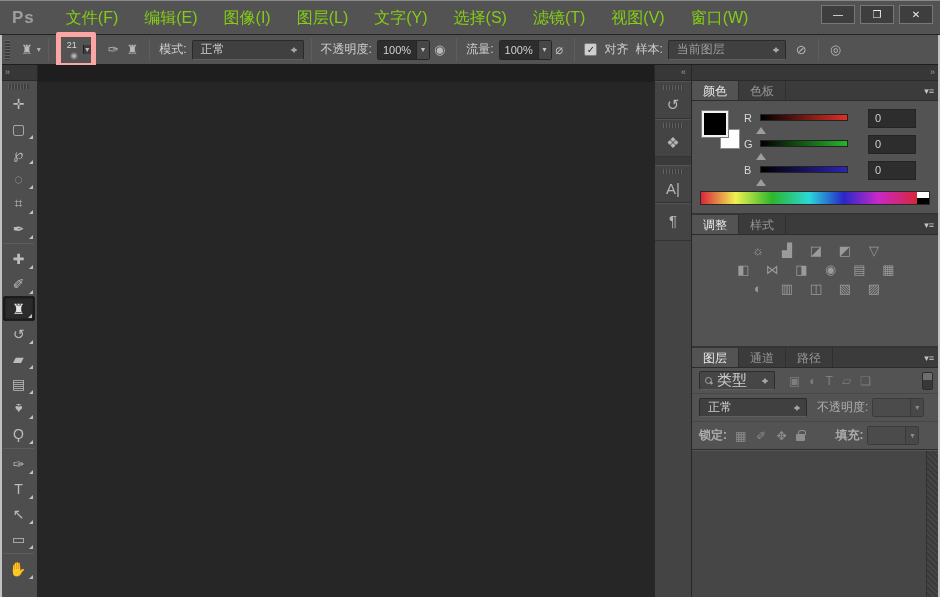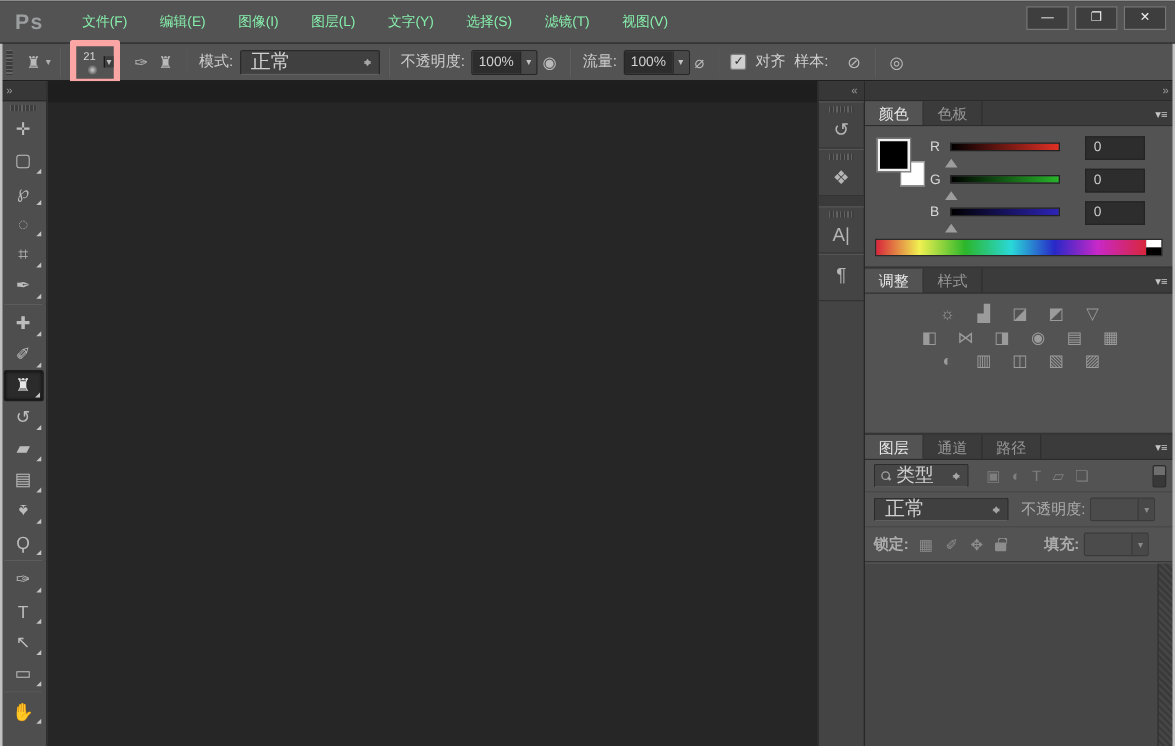--- a/index.html
+++ b/index.html
@@ -8,37 +8,37 @@
          font-family:"Liberation Sans","DejaVu Sans",sans-serif;
          background:#272727; border-top:1px solid #8a8a8a; }
   .edge { position:absolute; top:34px; bottom:0; width:2px; background:#c2c2c2; z-index:50; }
   .edge.left{left:0;} .edge.right{right:0;}
 
   
   .menubar { position:absolute; left:0; top:0; width:940px; height:34px;
              background:#535353; border-bottom:1px solid #242424;
              display:flex; align-items:center; }
   .ps-logo { color:#9c9fa0; font-weight:bold; font-size:17px; margin:0 18px 0 12px; letter-spacing:1px;}
-  .menu-item { color:#86efac; font-size:11px; padding:0 13px; line-height:34px; cursor:default; }
+  .menu-item { color:#84cc16; font-size:16px; padding:0 13px; line-height:34px; cursor:default; }
   .win-controls { position:absolute; right:7px; top:4px; display:flex; gap:5px; }
   .win-btn { width:34px; height:19px; background:#3e3e3e; border:1px solid #777;
              color:#efefef; font-size:10px; line-height:17px; text-align:center; }
 
   
   .optionsbar { position:absolute; left:0; top:34px; width:940px; height:30px;
                 background:#535353; border-bottom:1px solid #1f1f1f;
                 display:flex; align-items:center; font-size:12px; color:#cfcfcf; }
   .grip-v { width:5px; height:20px; margin:0 7px 0 5px;
             background:repeating-linear-gradient(#666 0 1px,#3c3c3c 1px 3px); }
   .ob-sep { width:1px; height:24px; background:#3e3e3e; border-right:1px solid #5e5e5e; margin:0 7px; }
   .ob-icon { color:#b9b9b9; font-size:13px; padding:2px 4px; }
   .ob-label { margin:0 5px 0 2px; }
   .dd { display:flex; align-items:center; height:20px; background:#404040;
         border:1px solid #2a2a2a; border-bottom-color:#5f5f5f; border-radius:2px; }
-  .dd .dd-text { padding:0 8px; flex:1; font-size:16px; color:#cfcfcf; }
+  .dd .dd-text { padding:0 8px; flex:1; font-size:12px; color:#cfcfcf; }
   .dd .dd-text.dim { color:#9f9f9f; }
   .spin { width:11px; height:14px; position:relative; margin-right:3px; }
   .spin::before { content:""; position:absolute; left:2px; top:1px;
     border:3px solid transparent; border-bottom:4px solid #a6a6a6; }
   .spin::after { content:""; position:absolute; left:2px; bottom:1px;
     border:3px solid transparent; border-top:4px solid #a6a6a6; }
   .valbox { display:flex; height:20px; border:1px solid #262626; border-radius:2px; overflow:hidden;}
   .valbox .v { width:38px; background:#2d2d2d; color:#d2d2d2; font-size:11px;
                line-height:18px; padding-left:5px; }
   .valbox .b { width:13px; background:#474747; color:#c2c2c2; font-size:8px;
@@ -166,20 +166,21 @@
   <div class="menubar">
     <span class="ps-logo">Ps</span>
     <span class="menu-item">文件(F)</span>
     <span class="menu-item">编辑(E)</span>
     <span class="menu-item">图像(I)</span>
     <span class="menu-item">图层(L)</span>
     <span class="menu-item">文字(Y)</span>
     <span class="menu-item">选择(S)</span>
     <span class="menu-item">滤镜(T)</span>
     <span class="menu-item">视图(V)</span>
+    <span class="menu-item">窗口(W)</span>
     <div class="win-controls">
       <div class="win-btn">—</div>
       <div class="win-btn">❐</div>
       <div class="win-btn">✕</div>
     </div>
   </div>
 
   <div class="optionsbar">
     <div class="grip-v"></div>
     <span class="ob-icon">♜</span>
@@ -211,20 +212,24 @@
     <span class="ob-label">流量:</span>
     <div class="valbox">
       <span class="v">100%</span>
       <span class="b">▾</span>
     </div>
     <span class="ob-icon">⌀</span>
     <div class="ob-sep"></div>
     <span class="checkbox">✓</span>
     <span class="ob-label">对齐</span>
     <span class="ob-label">样本:</span>
+    <div class="dd" style="width:118px;">
+      <span class="dd-text dim">当前图层</span>
+      <span class="spin"></span>
+    </div>
     <span class="ob-icon" style="margin-left:6px;">⊘</span>
     <div class="ob-sep"></div>
     <span class="ob-icon">◎</span>
   </div>
 
   <div class="canvas">
     <div class="canvas-topline"></div>
   </div>
 
   <div class="toolbar">

